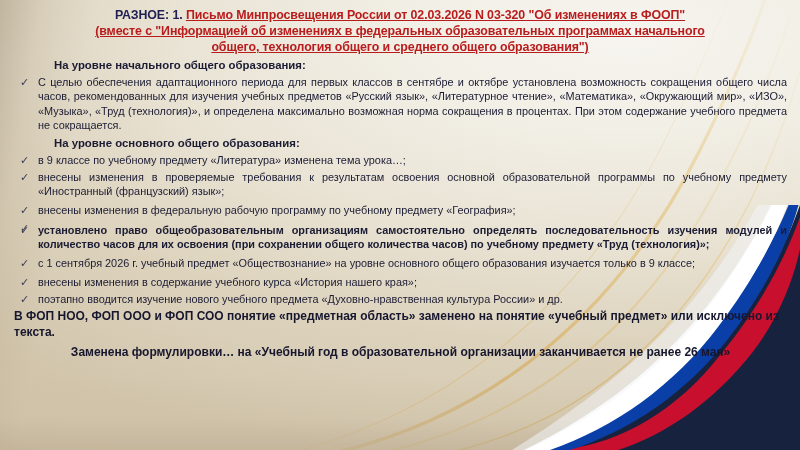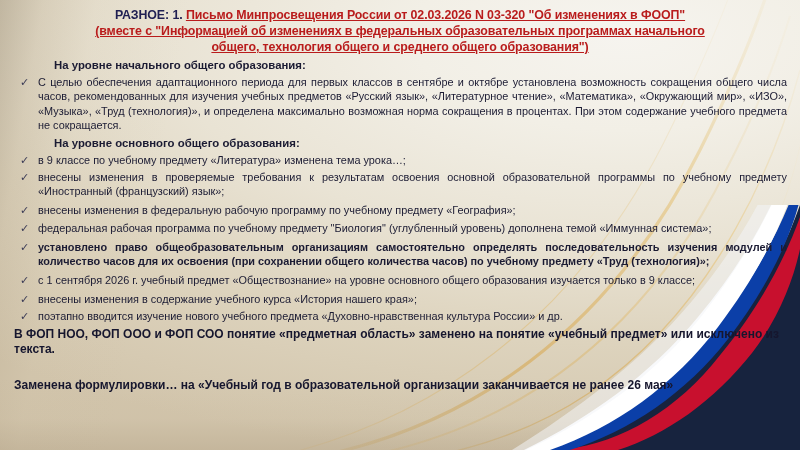--- a/index.html
+++ b/index.html
@@ -119,21 +119,21 @@
   }
 
   .tail-para {
     font-size: 12px;
     font-weight: bold;
     color: #16162e;
     line-height: 1.32;
     margin: 1px 0 4px 1px;
     max-width: 780px;
   }
-  .tail-para.last { margin-top: 20px; }
+  .tail-para.last { margin-top: 4px; text-align: center; }
 </style>
 </head>
 <body>
 
 <div class="slide">
 
   <div class="bg-base"></div>
   <div class="bg-vignette-left"></div>
   <div class="bg-vignette-bottom"></div>
 
@@ -207,21 +207,20 @@
       <li>
         <span class="check">✓</span>
         <span>внесены изменения в проверяемые требования к результатам освоения основной образовательной программы по учебному предмету «Иностранный (французский) язык»;</span>
       </li>
       <li class="tight">
         <span class="check">✓</span>
         <span>внесены изменения в федеральную рабочую программу по учебному предмету «География»;</span>
       </li>
       <li>
         <span class="check">✓</span>
-        <span>федеральная рабочая программа по учебному предмету "Биология" (углубленный уровень) дополнена темой «Иммунная система»;</span>
       </li>
       <li class="bold">
         <span class="check">✓</span>
         <span>установлено право общеобразовательным организациям самостоятельно определять последовательность изучения модулей и количество часов для их освоения (при сохранении общего количества часов) по учебному предмету «Труд (технология)»;</span>
       </li>
       <li>
         <span class="check">✓</span>
         <span>с 1 сентября 2026 г. учебный предмет «Обществознание» на уровне основного общего образования изучается только в 9 классе;</span>
       </li>
       <li class="tight">

